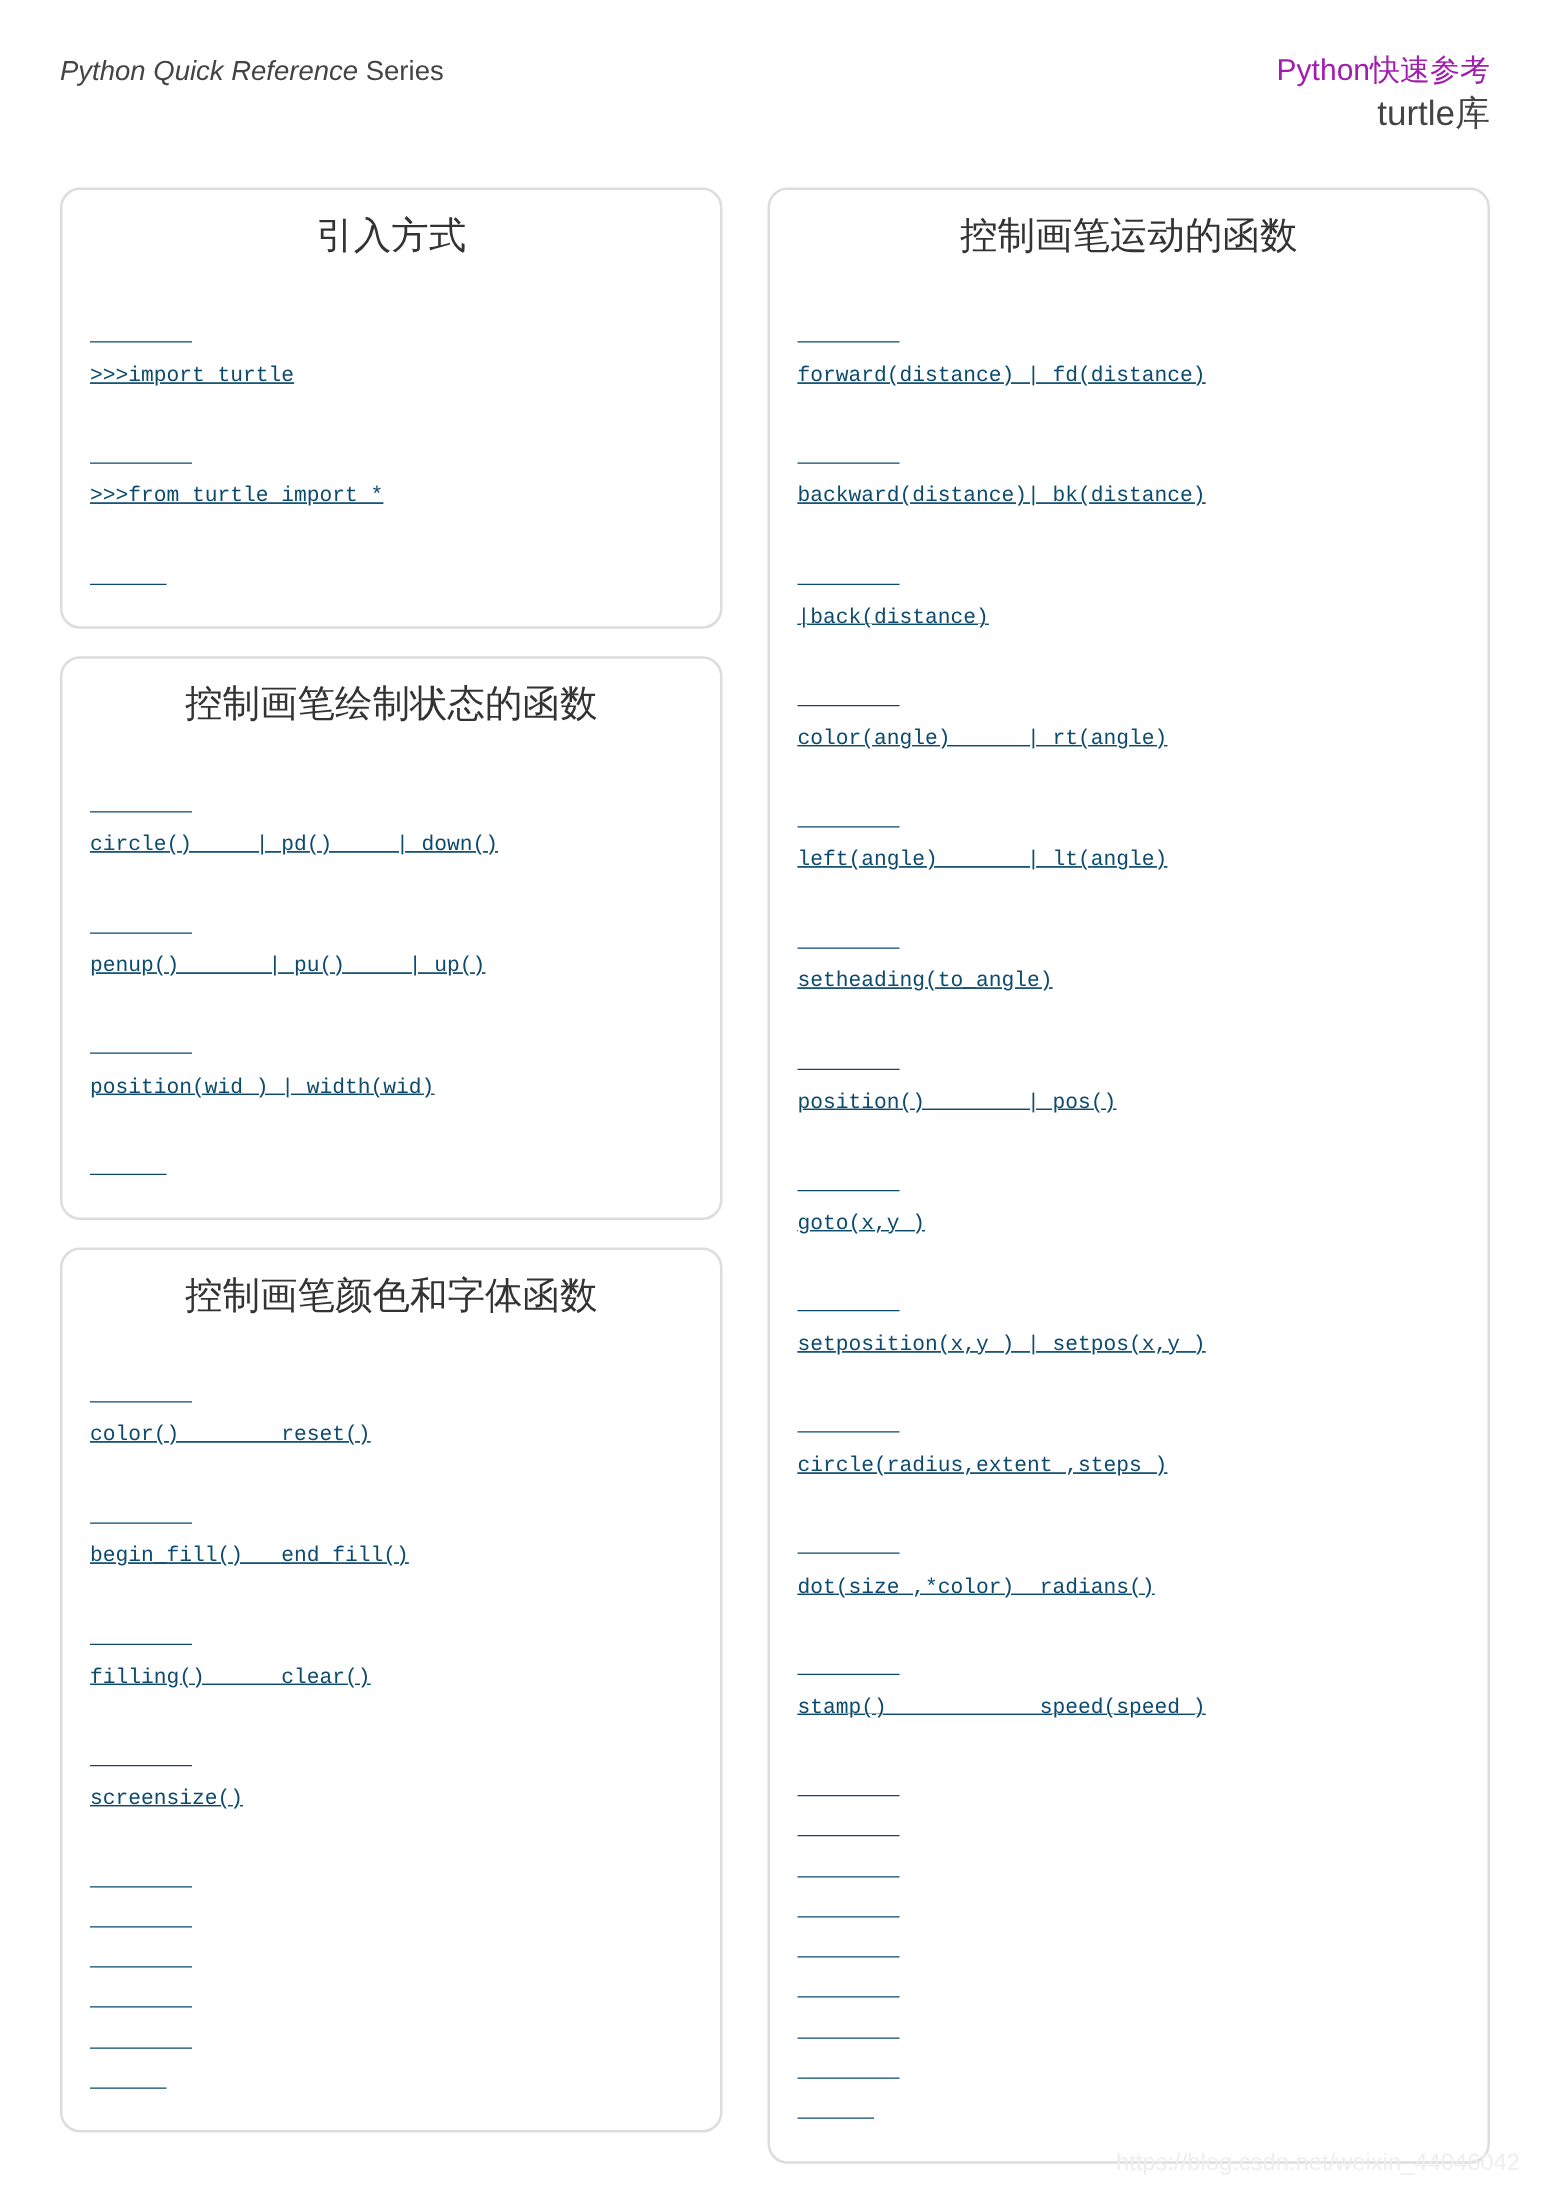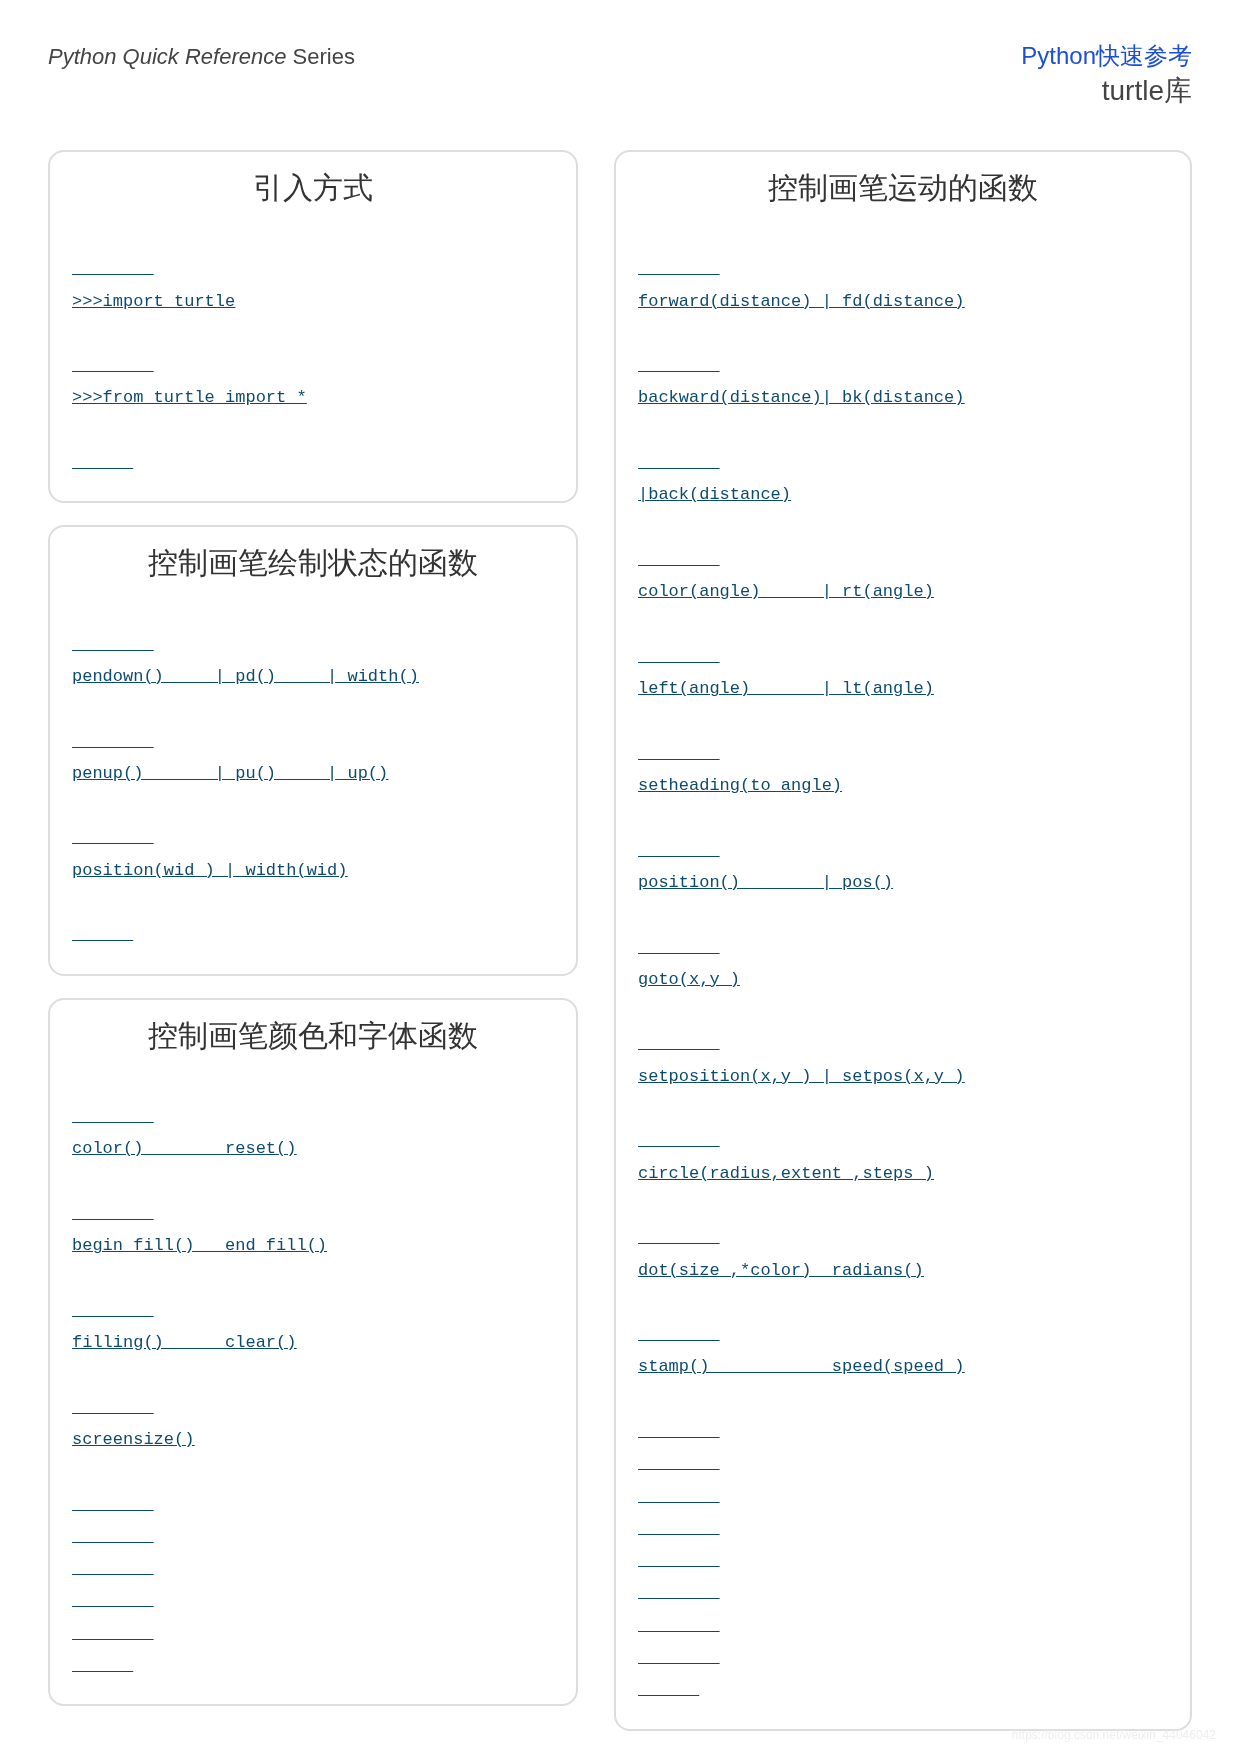--- a/index.html
+++ b/index.html
@@ -20,21 +20,21 @@
     .header-left {
       font-size: 22px;
       font-style: italic;
       color: #444;
     }
     .header-left .series {
       font-style: normal;
     }
     .header-right {
       font-size: 24px;
-      color: #1d4ed8;
+      color: #a21caf;
       font-weight: 500;
       text-align: center;
     }
     .page-title {
       text-align: right;
       font-size: 28px;
       color: #444;
       font-weight: 400;
       margin-bottom: 40px;
     }
@@ -62,21 +62,21 @@
       font-size: 17px;
       color: #0c4a6e;
       line-height: 1.9;
       white-space: pre;
       text-decoration: underline;
     }
     .watermark {
       position: absolute;
       bottom: 12px;
       right: 24px;
-      font-size: 12px;
+      font-size: 19px;
       color: #eee;
     }
   </style>
 </head>
 <body>
 
 <div class="header">
   <div class="header-left">
     <span>Python Quick Reference</span><span class="series"> Series</span>
   </div>
@@ -91,21 +91,21 @@
       <div class="box-title">引入方式</div>
       <div class="code-block">
         <div class="code-line">&gt;&gt;&gt;import turtle</div>
         <div class="code-line">&gt;&gt;&gt;from turtle import *</div>
       </div>
     </div>
 
     <div class="box">
       <div class="box-title">控制画笔绘制状态的函数</div>
       <div class="code-block">
-        <div class="code-line">pendown()     | pd()     | width()</div>
+        <div class="code-line">circle()     | pd()     | down()</div>
         <div class="code-line">penup()       | pu()     | up()</div>
         <div class="code-line">position(wid ) | width(wid)</div>
       </div>
     </div>
 
     <div class="box">
       <div class="box-title">控制画笔颜色和字体函数</div>
       <div class="code-block">
         <div class="code-line">color()        reset()</div>
         <div class="code-line">begin_fill()   end_fill()</div>

